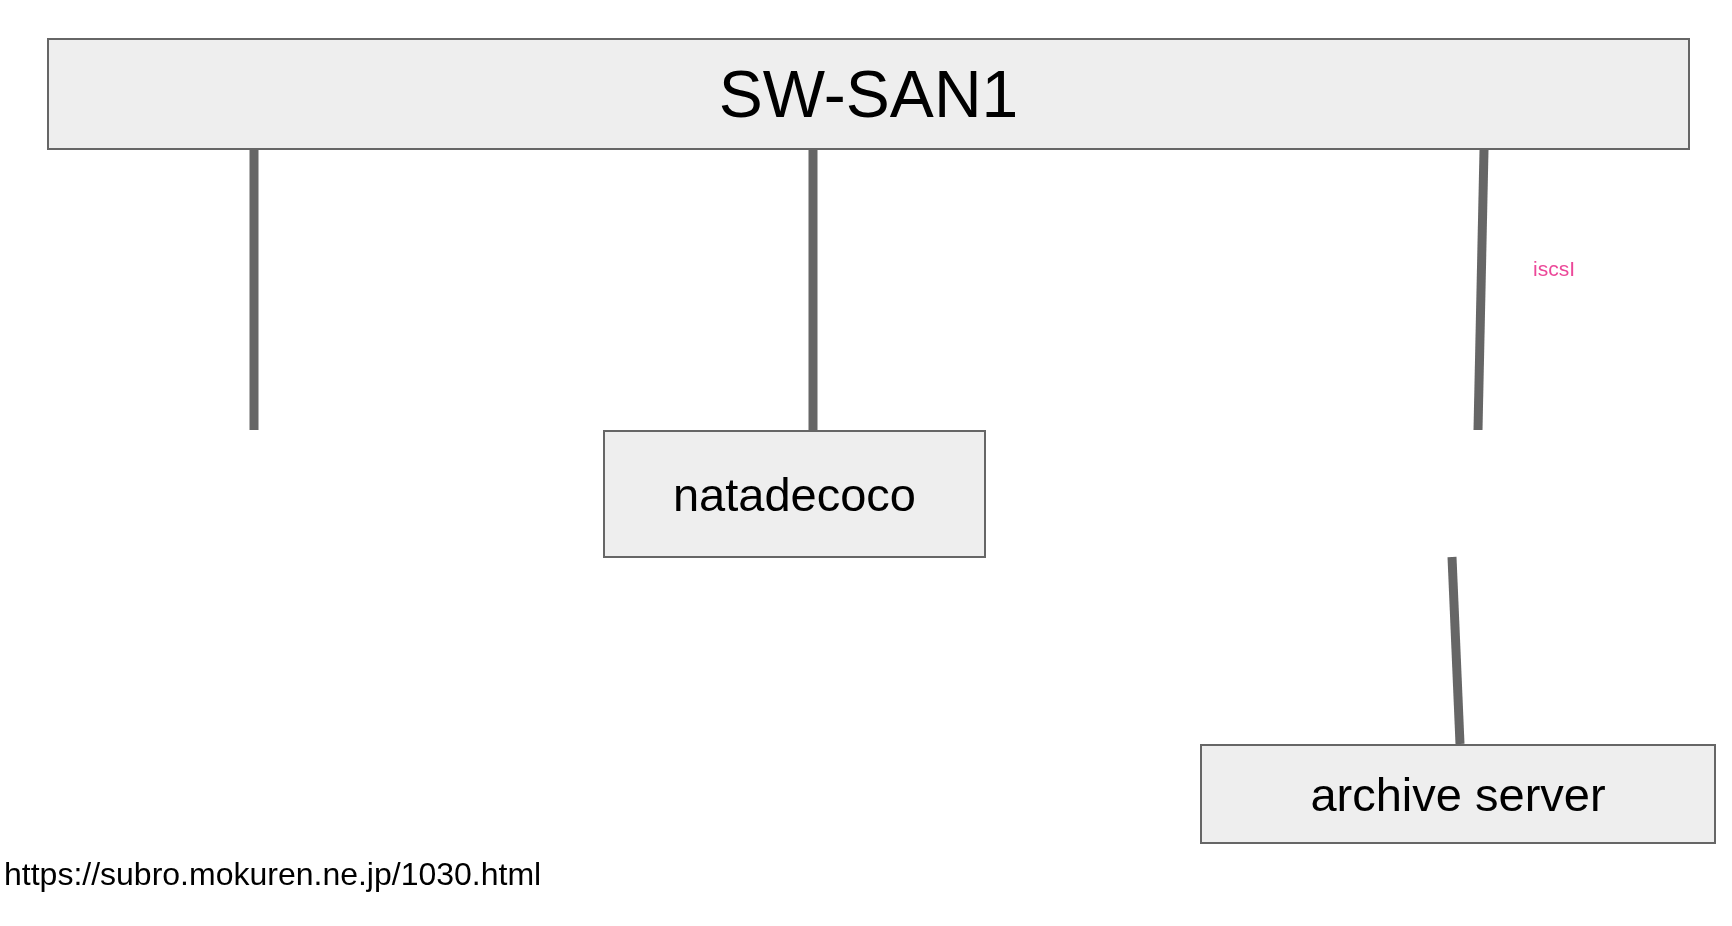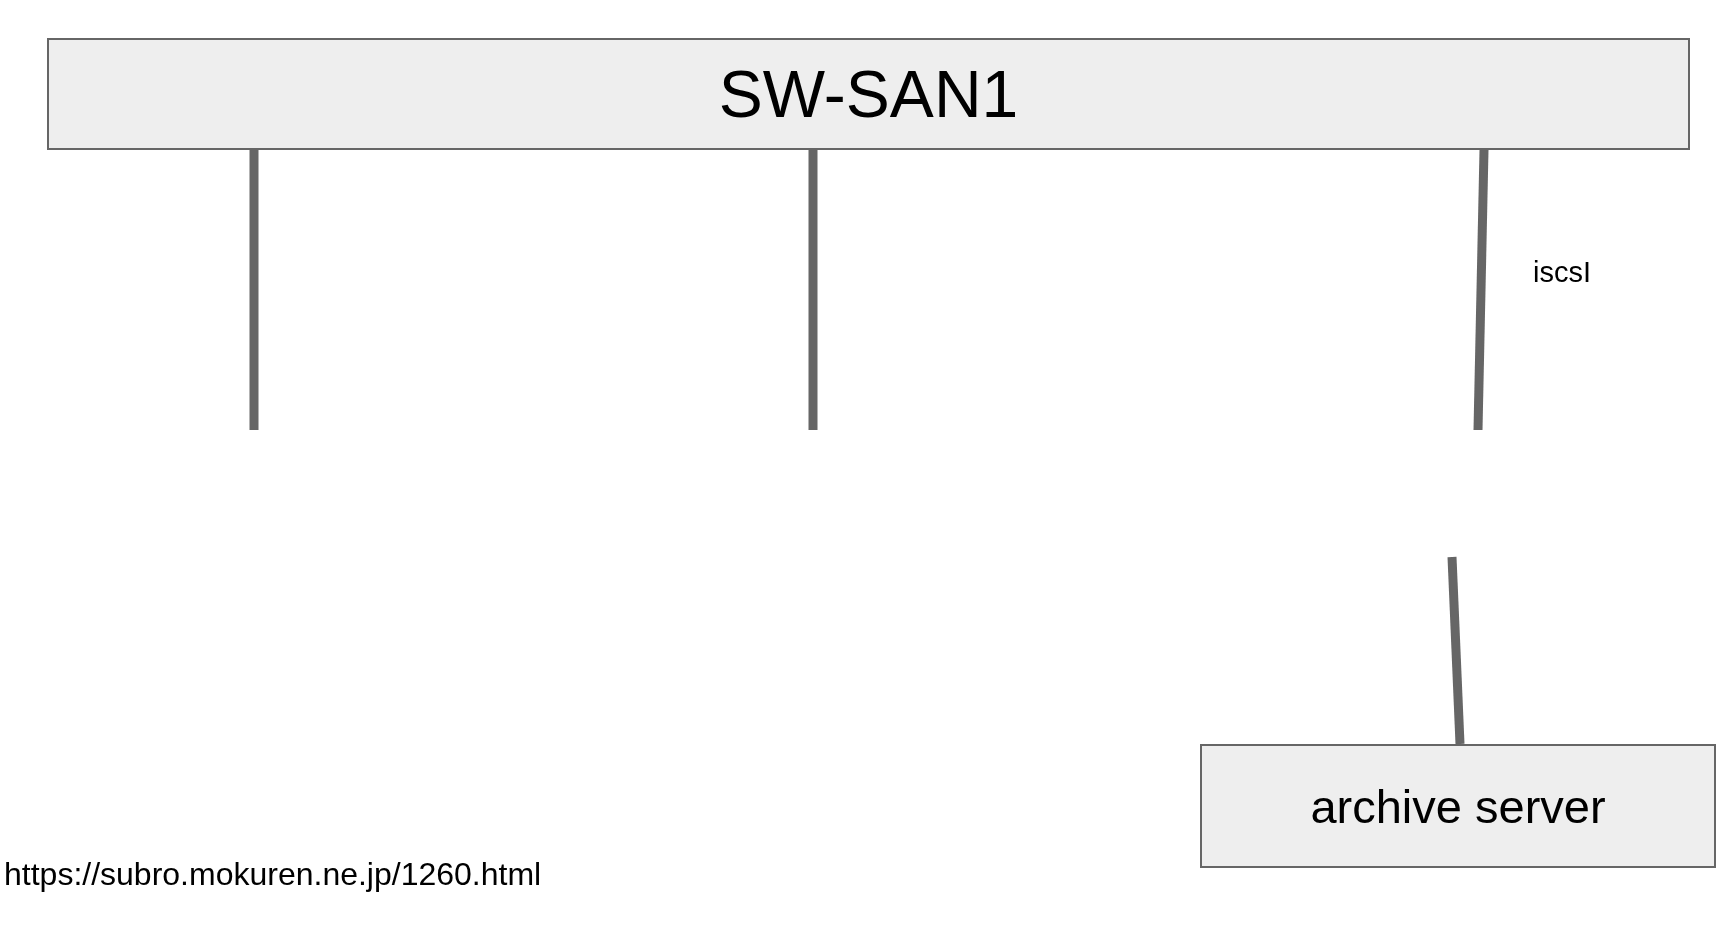--- a/index.html
+++ b/index.html
@@ -70,27 +70,27 @@
     left: 1260px;
     top: 430px;
     width: 386px;
     height: 127px;
     font-size: 47px;
   }
   #node-archive-server {
     left: 1200px;
     top: 744px;
     width: 516px;
-    height: 124px;
+    height: 100px;
     font-size: 47px;
   }
   .edge-label {
     position: absolute;
-    color: #000000;
-    font-size: 29px;
+    color: #ec4899;
+    font-size: 21px;
     line-height: 1;
     white-space: nowrap;
     z-index: 3;
     text-align: right;
   }
   #edge-label-iscsi {
     left: 1533px;
     top: 258px;
   }
   #source-url {
@@ -114,23 +114,26 @@
     <line x1="813" y1="150" x2="813" y2="430" stroke="#666666" stroke-width="9"></line>
     <line x1="1484" y1="150" x2="1478" y2="430" stroke="#666666" stroke-width="9"></line>
     <line x1="1452" y1="557" x2="1460" y2="744" stroke="#666666" stroke-width="9"></line>
   </svg>
 
   <div class="node" id="node-sw-san1">
     <span class="node-label">SW-SAN1</span>
   </div>
 
 
+  <div class="node" id="node-natadecoco">
+    <span class="node-label">natadecoco</span>
+  </div>
 
 
   <div class="node" id="node-archive-server">
     <span class="node-label">archive server</span>
   </div>
 
   <div class="edge-label" id="edge-label-iscsi">iscsI</div>
 
-  <div id="source-url">https://subro.mokuren.ne.jp/1260.html</div>
+  <div id="source-url">https://subro.mokuren.ne.jp/1030.html</div>
 
 </div>
 
 </body></html>

